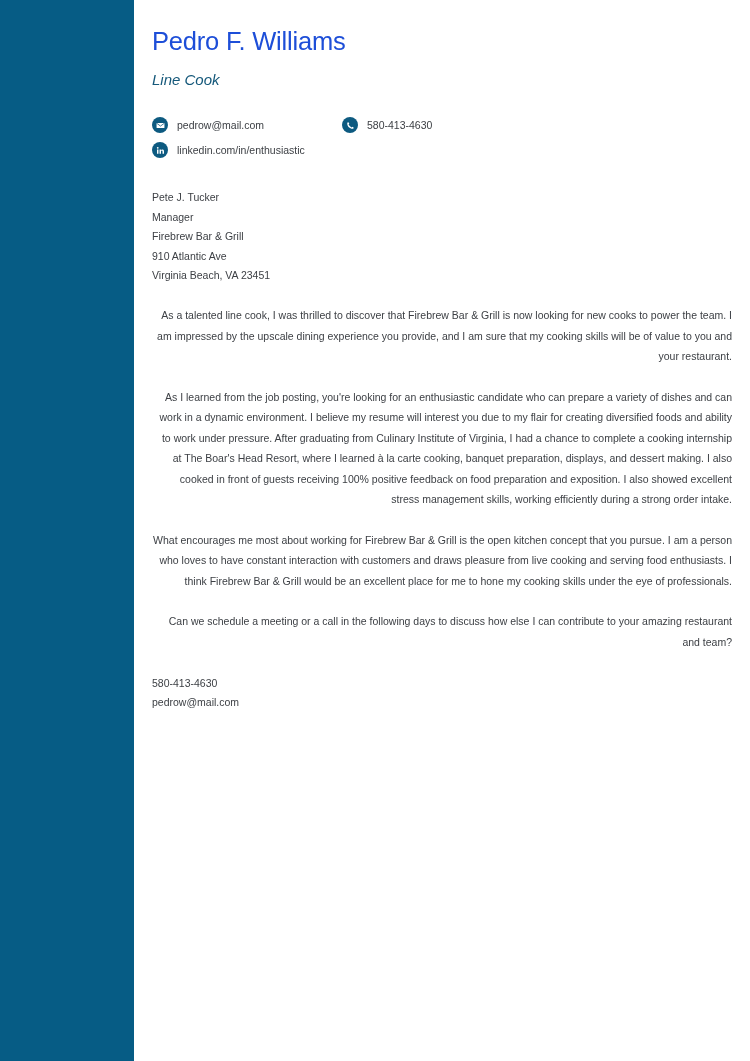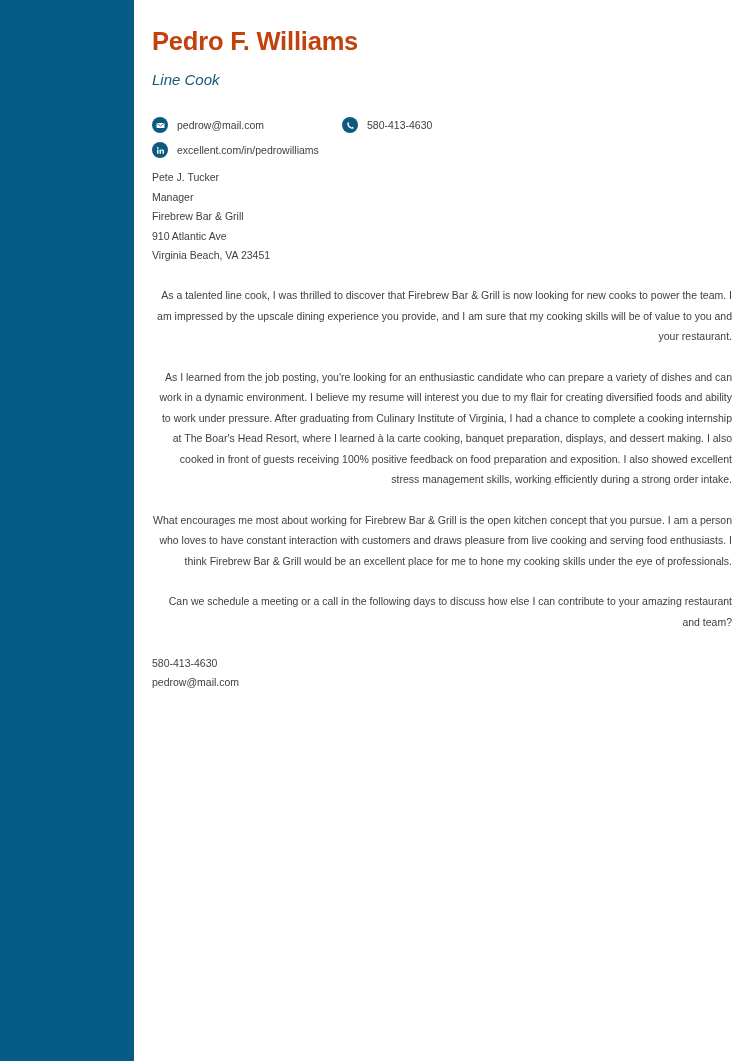--- a/index.html
+++ b/index.html
@@ -27,22 +27,22 @@
     height: 1061px;
     background: #065c85;
   }
   .content {
     flex: 1;
     padding: 26px 18px 0 18px;
     box-sizing: border-box;
   }
   .name {
     font-size: 25.5px;
-    font-weight: bold;
-    color: #c2410c;
+    font-weight: normal;
+    color: #1d4ed8;
     letter-spacing: -0.2px;
     margin: 0 0 0 0;
     line-height: 1.25;
   }
   .job-title {
     font-size: 15px;
     font-style: italic;
     color: #15587a;
     margin: 12px 0 0 0;
     line-height: 1.3;
@@ -83,21 +83,21 @@
     line-height: 1.3;
     white-space: nowrap;
   }
   .letter-date {
     margin-top: 53px;
     font-size: 10.5px;
     color: #3d4045;
     line-height: 1.3;
   }
   .recipient {
-    margin-top: 10px;
+    margin-top: 30px;
     font-size: 10.5px;
     color: #3d4045;
     line-height: 1.85;
   }
   .recipient div {
     line-height: 1.85;
   }
   .salutation {
     margin-top: 62px;
     font-size: 10.5px;
@@ -170,21 +170,21 @@
 
       <div class="contact-row">
         <div class="contact-item first">
           <span class="icon-circle">
             <svg width="9" height="9" viewBox="0 0 16 16" fill="none">
               <rect x="1.8" y="6.2" width="2.6" height="7.6" fill="#ffffff"></rect>
               <circle cx="3.1" cy="3.3" r="1.6" fill="#ffffff"></circle>
               <path d="M6.3 6.2 h2.5 v1.1 c0.5 -0.9 1.5 -1.3 2.5 -1.3 c1.9 0 2.9 1.2 2.9 3.3 v4.5 h-2.6 v-4 c0 -1 -0.4 -1.6 -1.3 -1.6 c-0.9 0 -1.4 0.6 -1.4 1.6 v4 H6.3 Z" fill="#ffffff"></path>
             </svg>
           </span>
-          <span class="contact-text">excellent.com/in/pedrowilliams</span>
+          <span class="contact-text">linkedin.com/in/enthusiastic</span>
         </div>
       </div>
 
     </div>
 
 
     <div class="recipient">
       <div>Pete J. Tucker</div>
       <div>Manager</div>
       <div>Firebrew Bar &amp; Grill</div>

